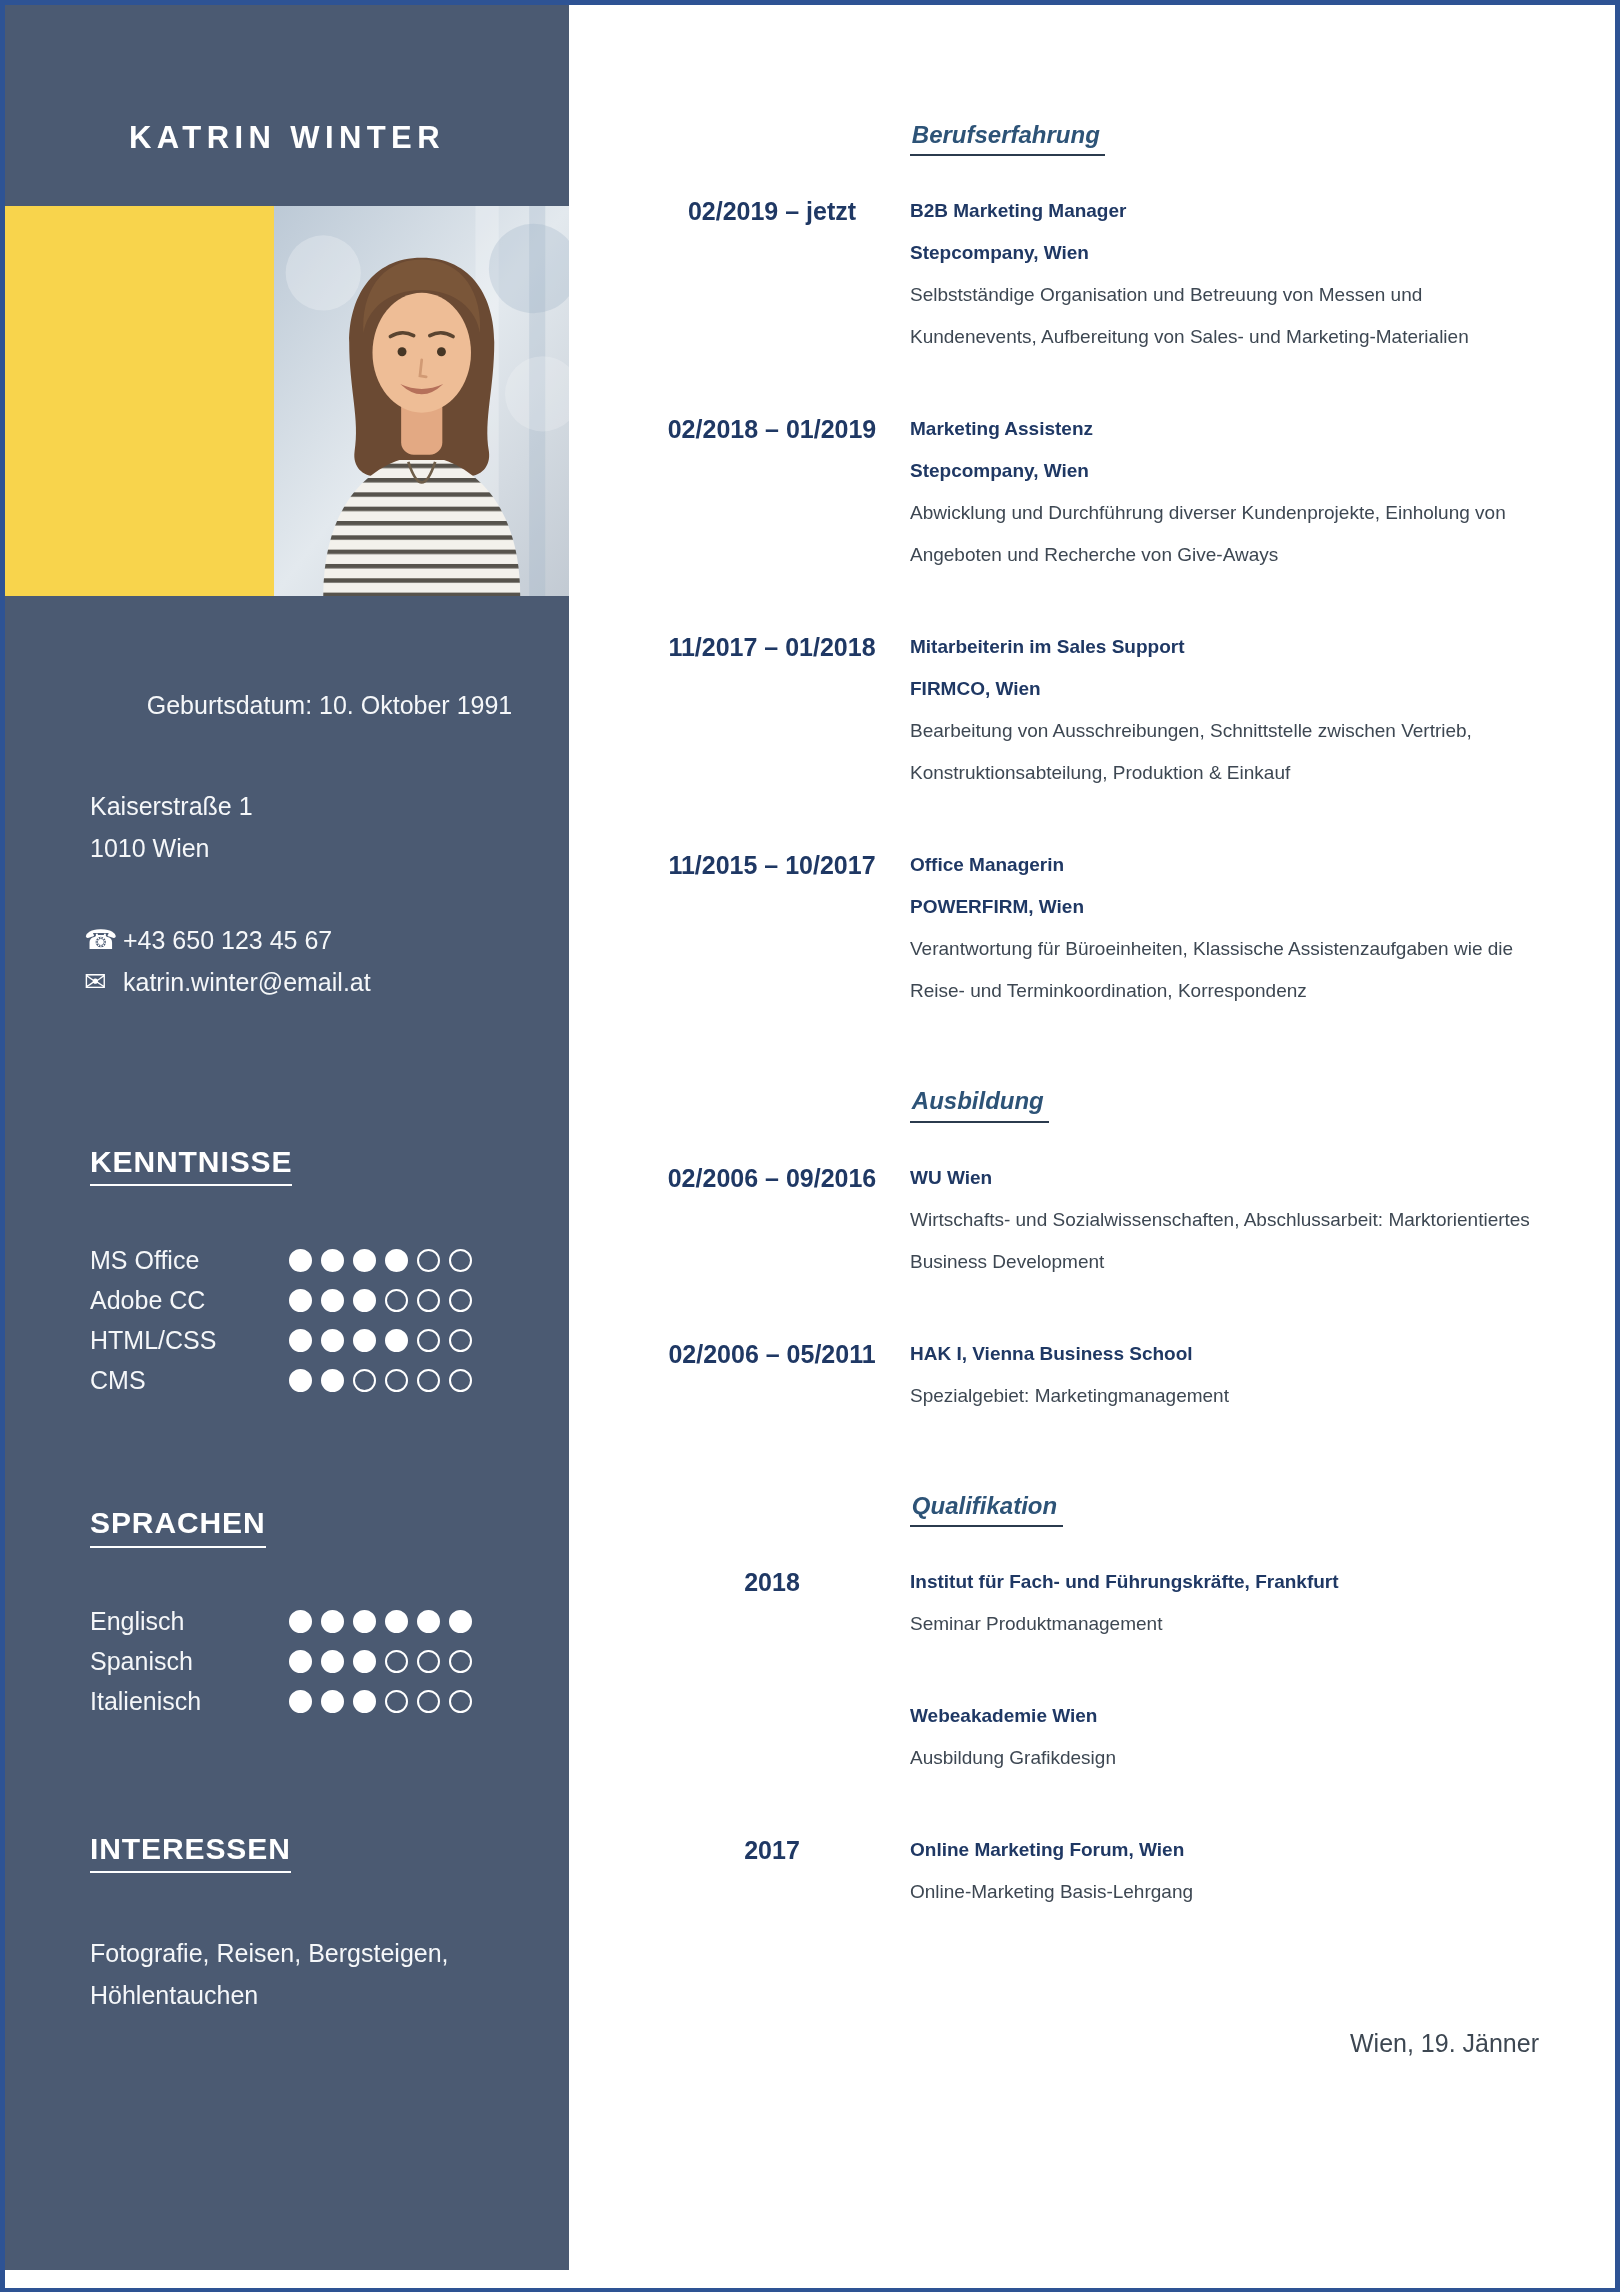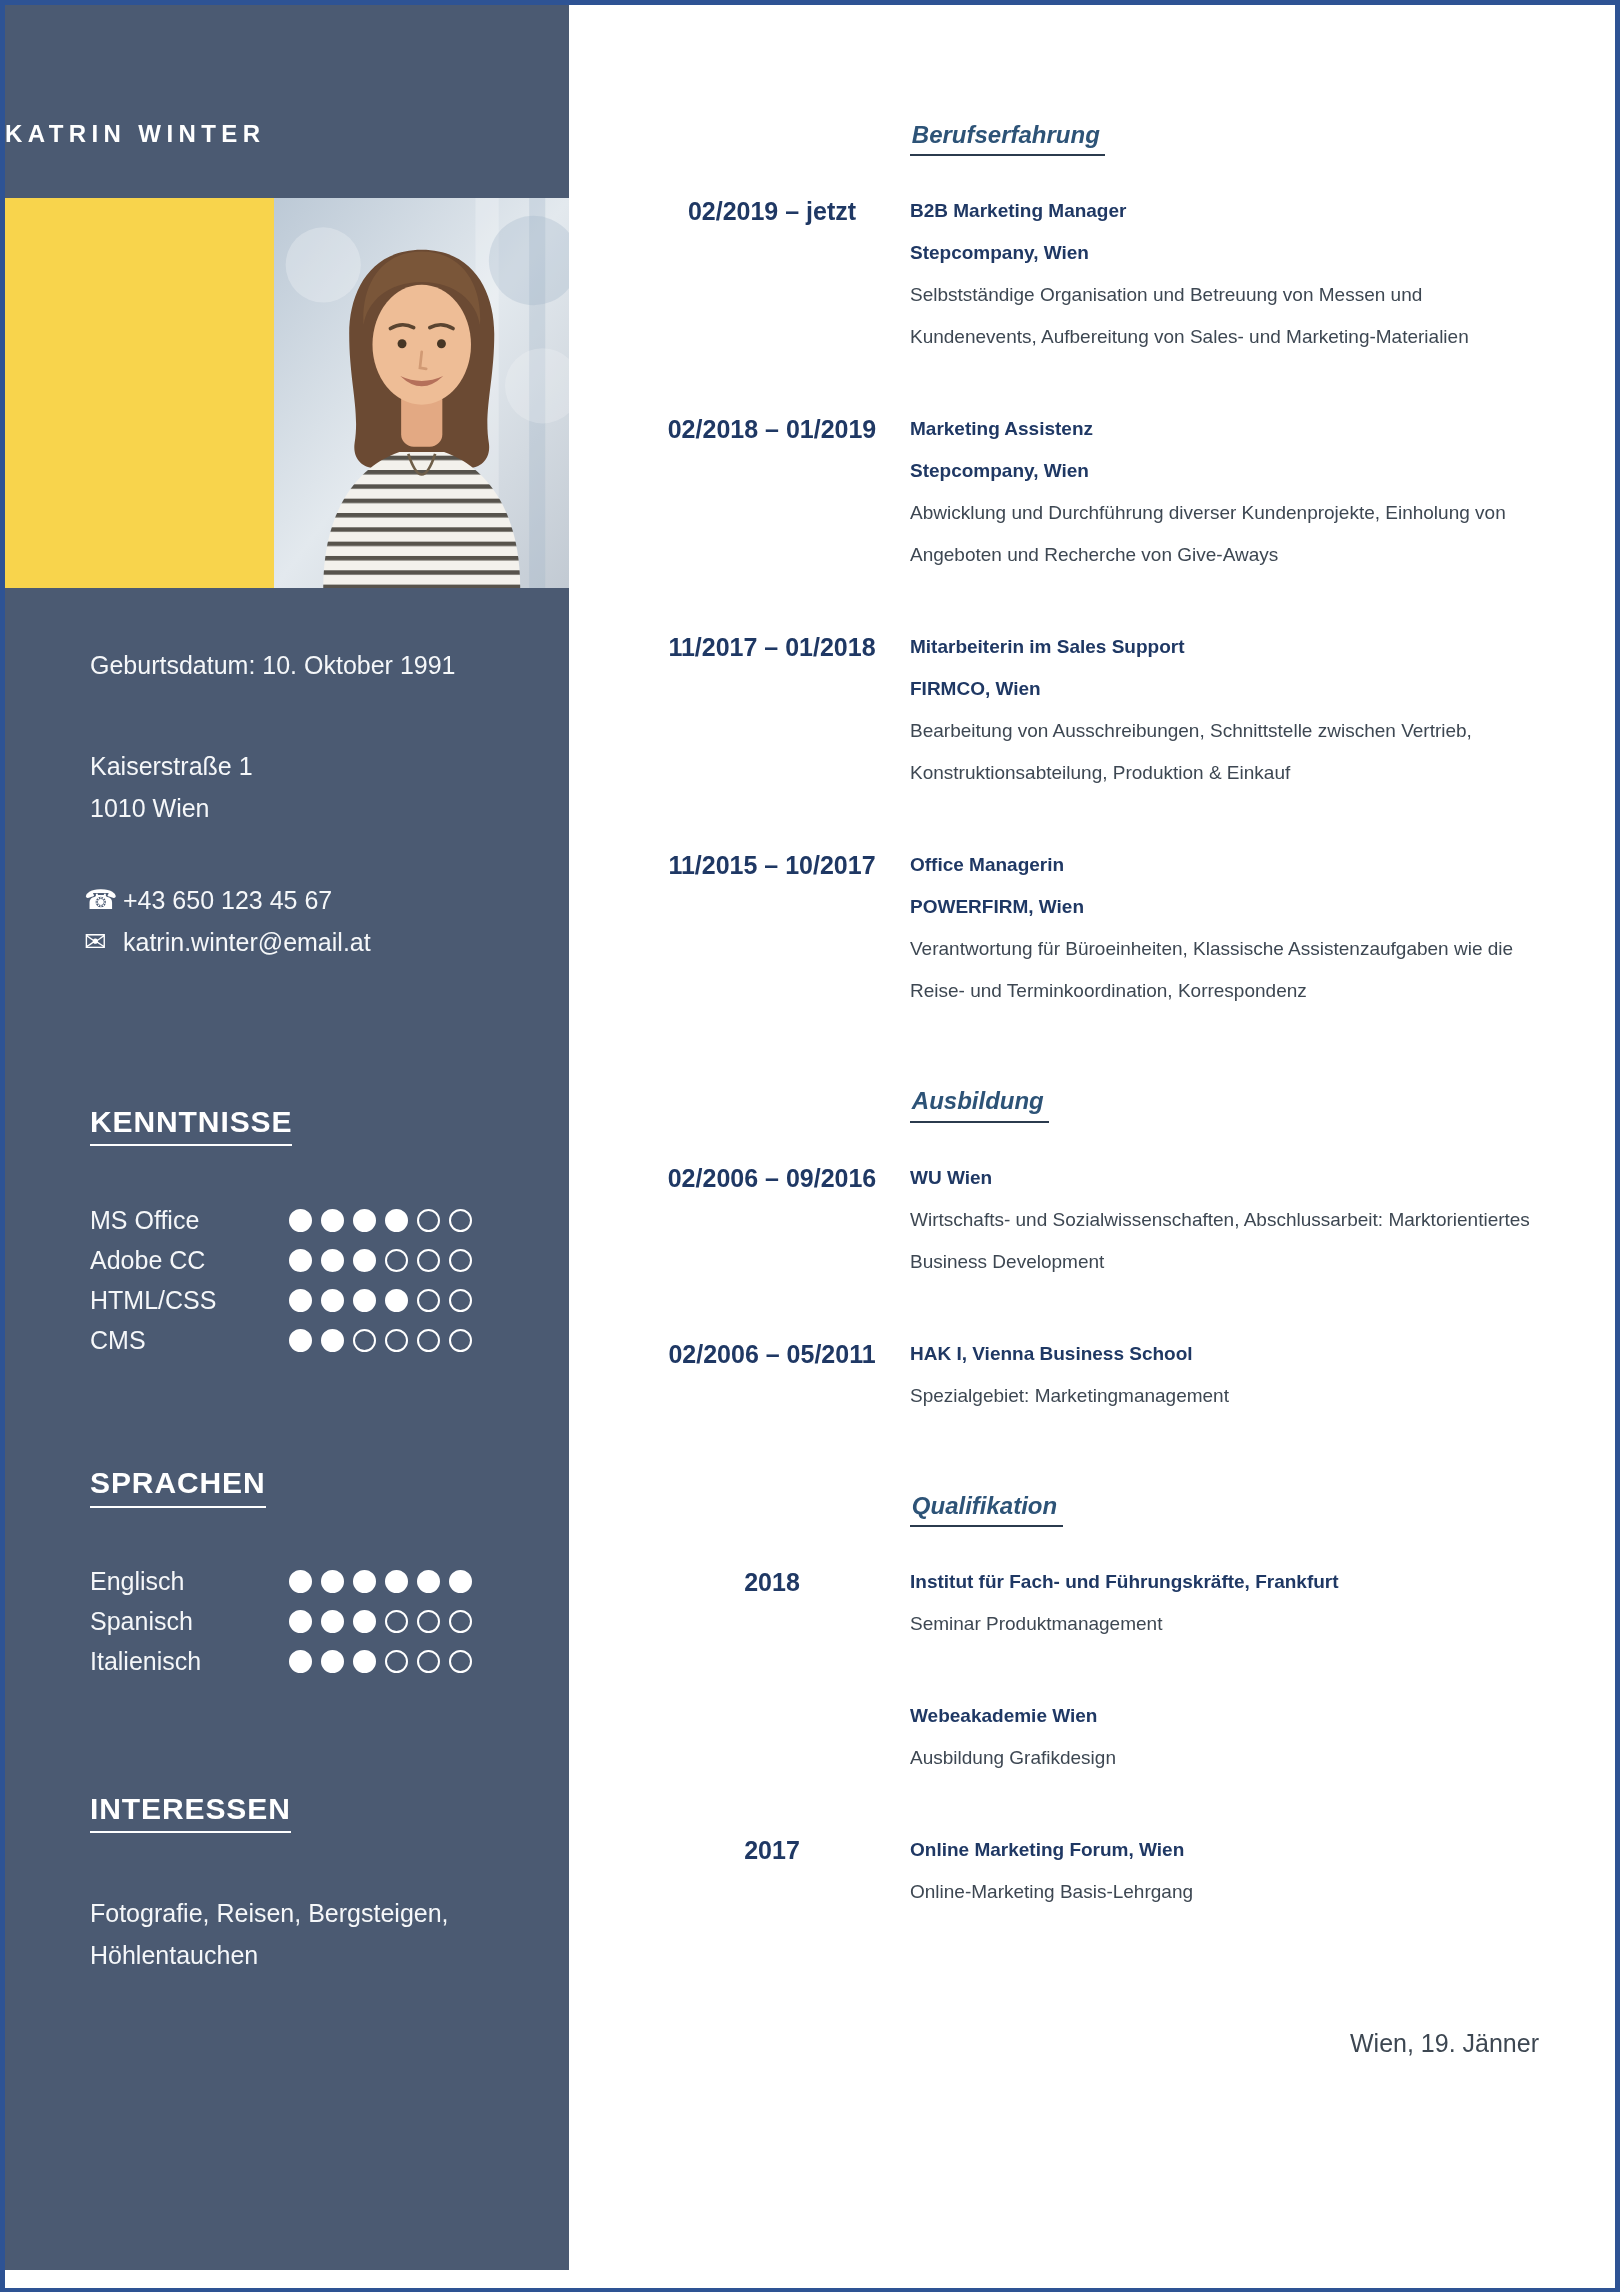--- a/index.html
+++ b/index.html
@@ -6,27 +6,27 @@
     --sidebar:#4b5a72; --accent_yellow:#f8d44c; --frame:#2e5394;
     --heading:#2d5377; --navy:#1f3864; --body:#3d4752;
   }
   *{margin:0;padding:0;box-sizing:border-box;}
   html,body{background:#ffffff;}
   body{font-family:"Liberation Sans","DejaVu Sans",sans-serif;color:var(--body);}
   .page{position:relative;width:1620px;height:2293px;border:5.4px solid var(--frame);background:#ffffff;overflow:hidden;}
 
   
   .sidebar{position:absolute;left:0;top:0;bottom:18px;width:564px;background:var(--sidebar);color:#f5f7f9;}
-  .name{margin-top:115px;font-size:24px;font-weight:bold;letter-spacing:5.4px;color:#ffffff;}
+  .name{margin-top:115px;text-align:center;font-size:31px;font-weight:bold;letter-spacing:5.4px;color:#ffffff;}
   .photo-band{margin-top:50px;display:flex;height:390px;}
   .yellow-block{width:269px;height:100%;background:var(--accent_yellow);}
   .photo{width:296px;height:100%;}
   .photo svg{display:block;width:100%;height:100%;}
   .sb-text{margin-left:85px;font-size:25px;line-height:42px;}
-  .birthdate{margin-top:56px;}
+  .birthdate{margin-top:88px;text-align:center;}
   .address{margin-top:59px;}
   .contact{margin-top:50px;margin-left:79px;}
   .contact-row{display:flex;align-items:center;font-size:25px;line-height:42px;}
   .contact-icon{width:39px;font-size:27px;line-height:1;color:#ffffff;}
   .sb-heading{display:inline-block;margin-left:85px;font-size:30px;font-weight:bold;letter-spacing:0.9px;color:#ffffff;
               border-bottom:2.7px solid #ffffff;padding-bottom:5.4px;}
   .head-skills{margin-top:142px;}
   .head-langs{margin-top:106px;}
   .head-interests{margin-top:110px;}
   .rating-list{margin-top:54px;margin-left:85px;}

